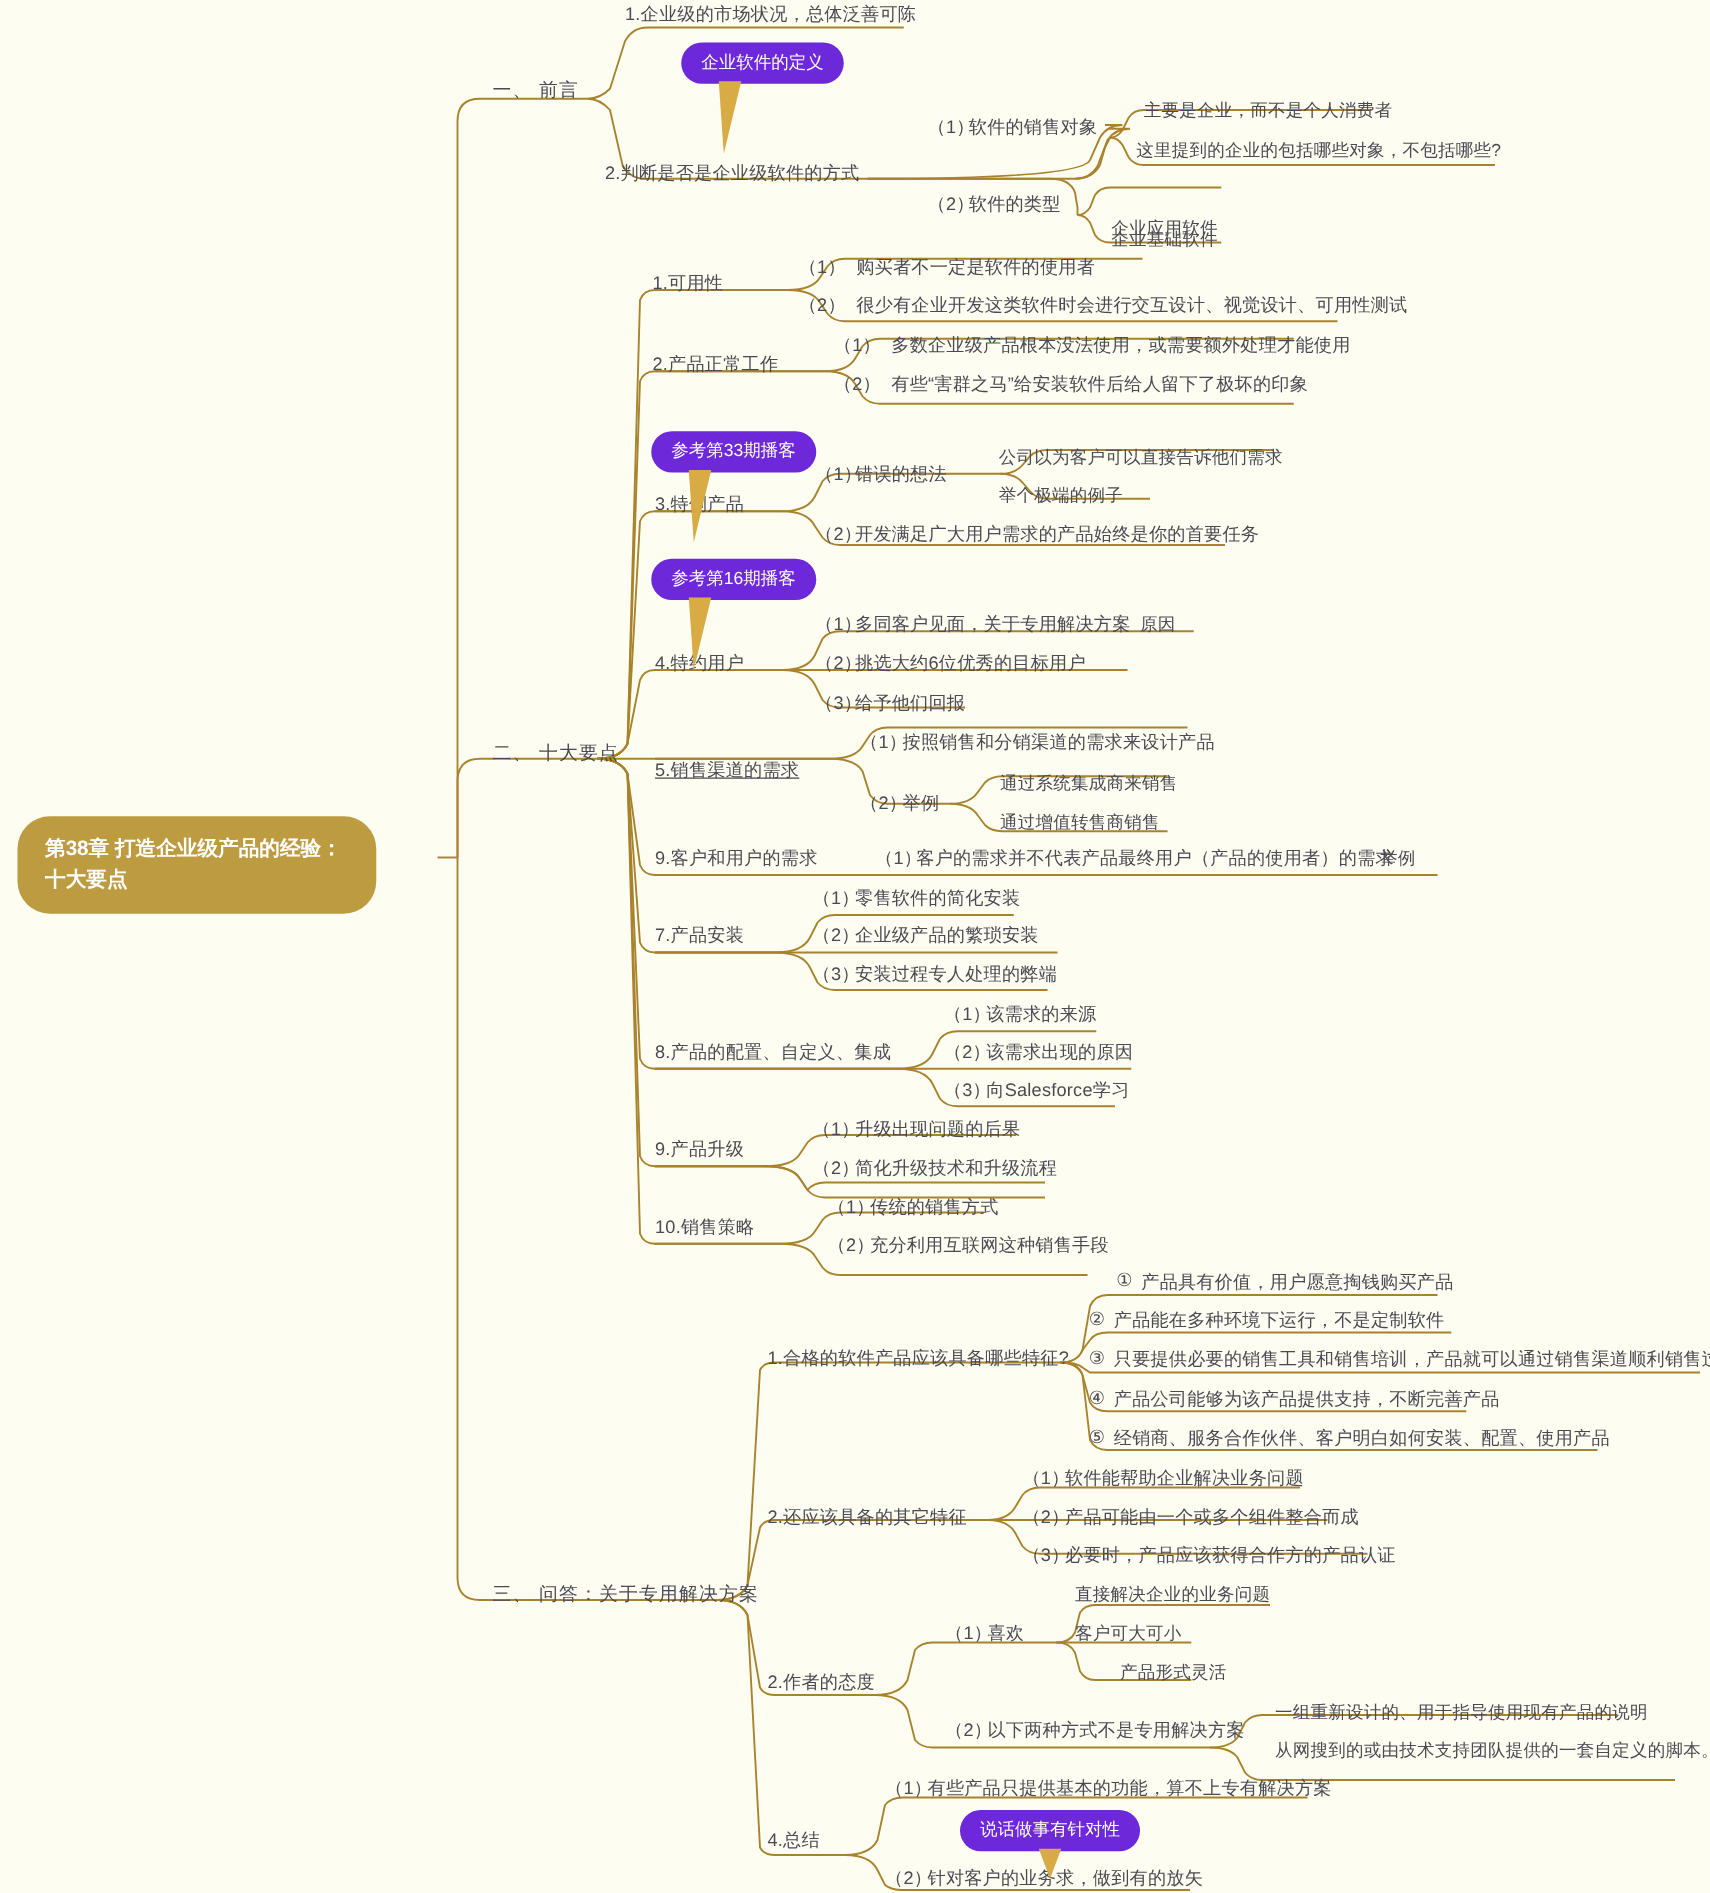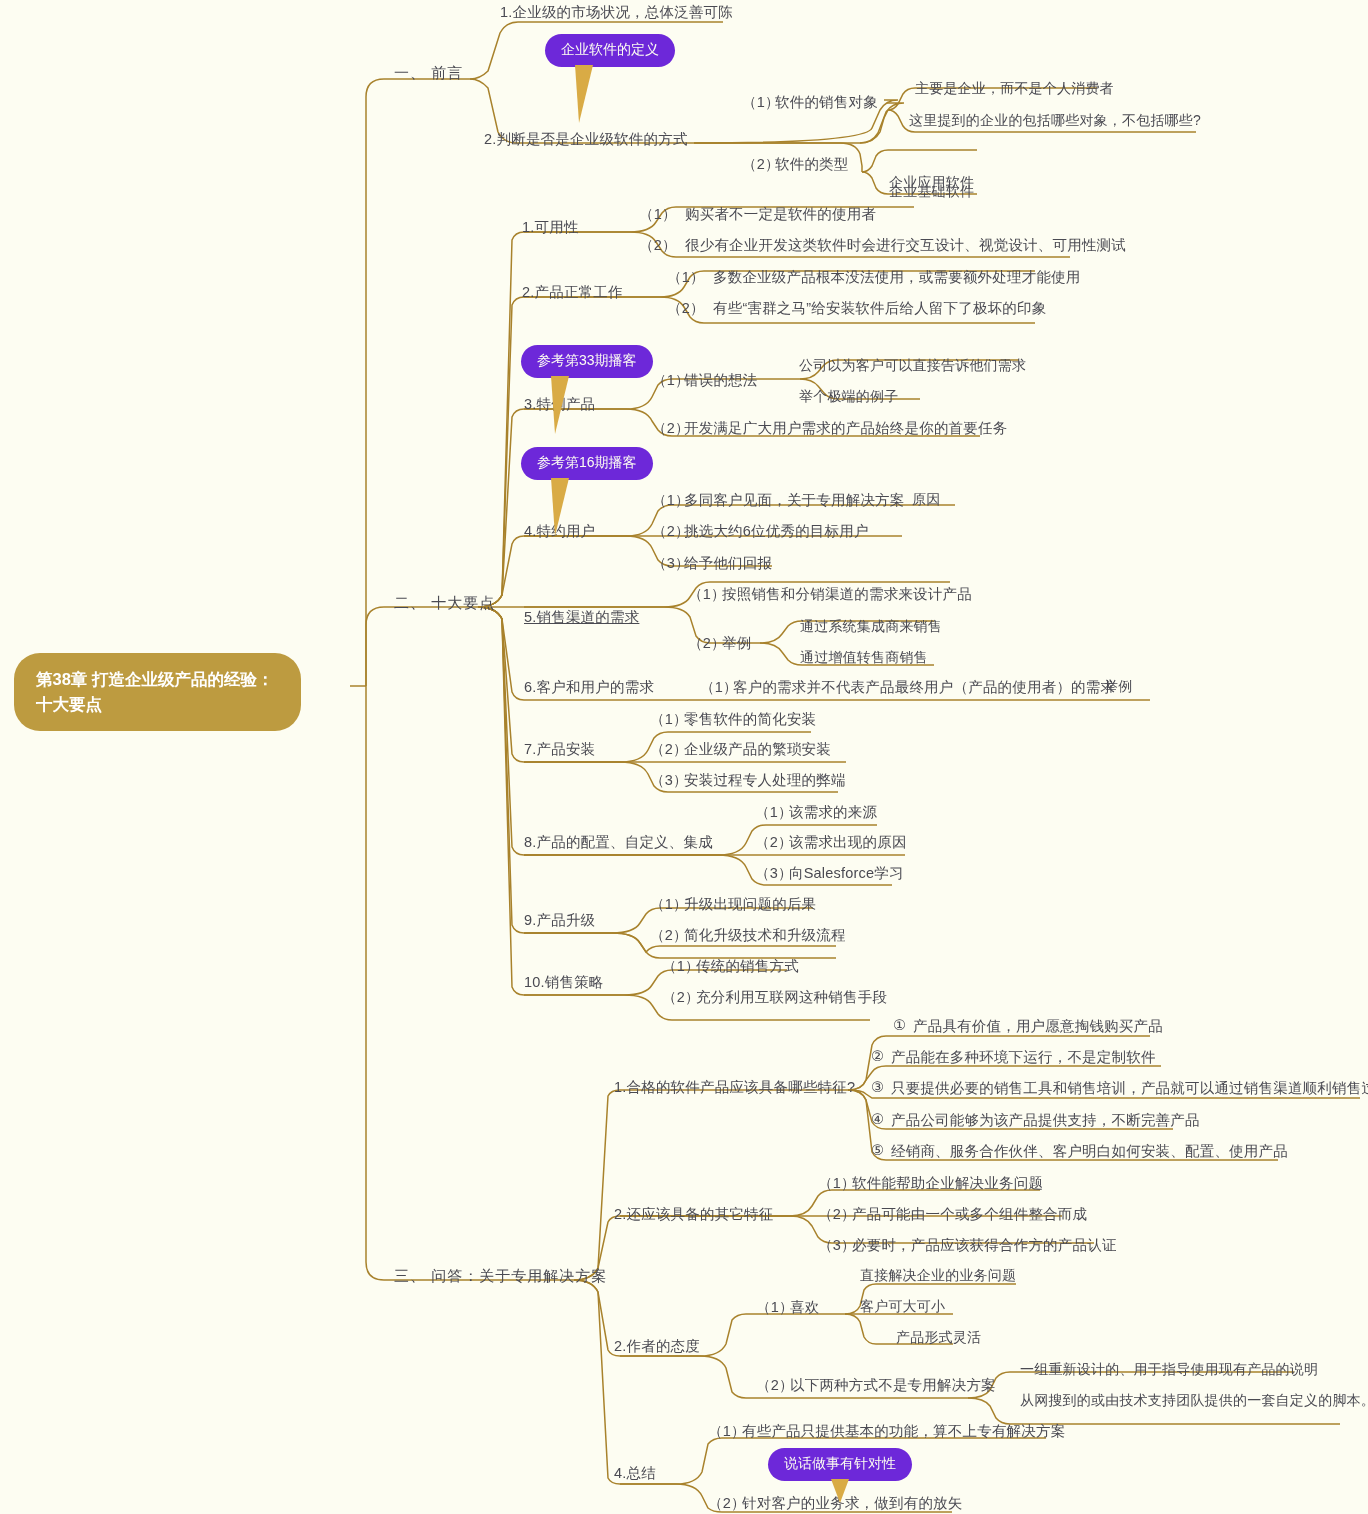--- a/index.html
+++ b/index.html
@@ -252,21 +252,21 @@
       <div class="node lvl3" style="left: 684px; top: 522px;">挑选大约6位优秀的目标用户</div>
       <div class="node lvl3" style="left: 652px; top: 554px;">（3）</div>
       <div class="node lvl3" style="left: 684px; top: 554px;">给予他们回报</div>
       <div class="node lvl2" style="left: 524px; top: 608px; text-decoration: underline;">5.销售渠道的需求</div>
       <div class="node lvl3" style="left: 688px; top: 585px;">（1）</div>
       <div class="node lvl3" style="left: 722px; top: 585px;">按照销售和分销渠道的需求来设计产品</div>
       <div class="node lvl3" style="left: 688px; top: 634px;">（2）</div>
       <div class="node lvl3" style="left: 722px; top: 634px;">举例</div>
       <div class="node lvl4" style="left: 800px; top: 618px;">通过系统集成商来销售</div>
       <div class="node lvl4" style="left: 800px; top: 649px;">通过增值转售商销售</div>
-      <div class="node lvl2" style="left: 524px; top: 678px;">6.客户和用户的需求</div>
+      <div class="node lvl2" style="left: 524px; top: 678px;">9.客户和用户的需求</div>
       <div class="node lvl3" style="left: 700px; top: 678px;">（1）</div>
       <div class="node lvl3" style="left: 733px; top: 678px;">客户的需求并不代表产品最终用户（产品的使用者）的需求</div>
       <div class="node lvl4" style="left: 1104px; top: 678px;">举例</div>
       <div class="node lvl2" style="left: 524px; top: 740px;">7.产品安装</div>
       <div class="node lvl3" style="left: 650px; top: 710px;">（1）</div>
       <div class="node lvl3" style="left: 684px; top: 710px;">零售软件的简化安装</div>
       <div class="node lvl3" style="left: 650px; top: 740px;">（2）</div>
       <div class="node lvl3" style="left: 684px; top: 740px;">企业级产品的繁琐安装</div>
       <div class="node lvl3" style="left: 650px; top: 771px;">（3）</div>
       <div class="node lvl3" style="left: 684px; top: 771px;">安装过程专人处理的弊端</div>

